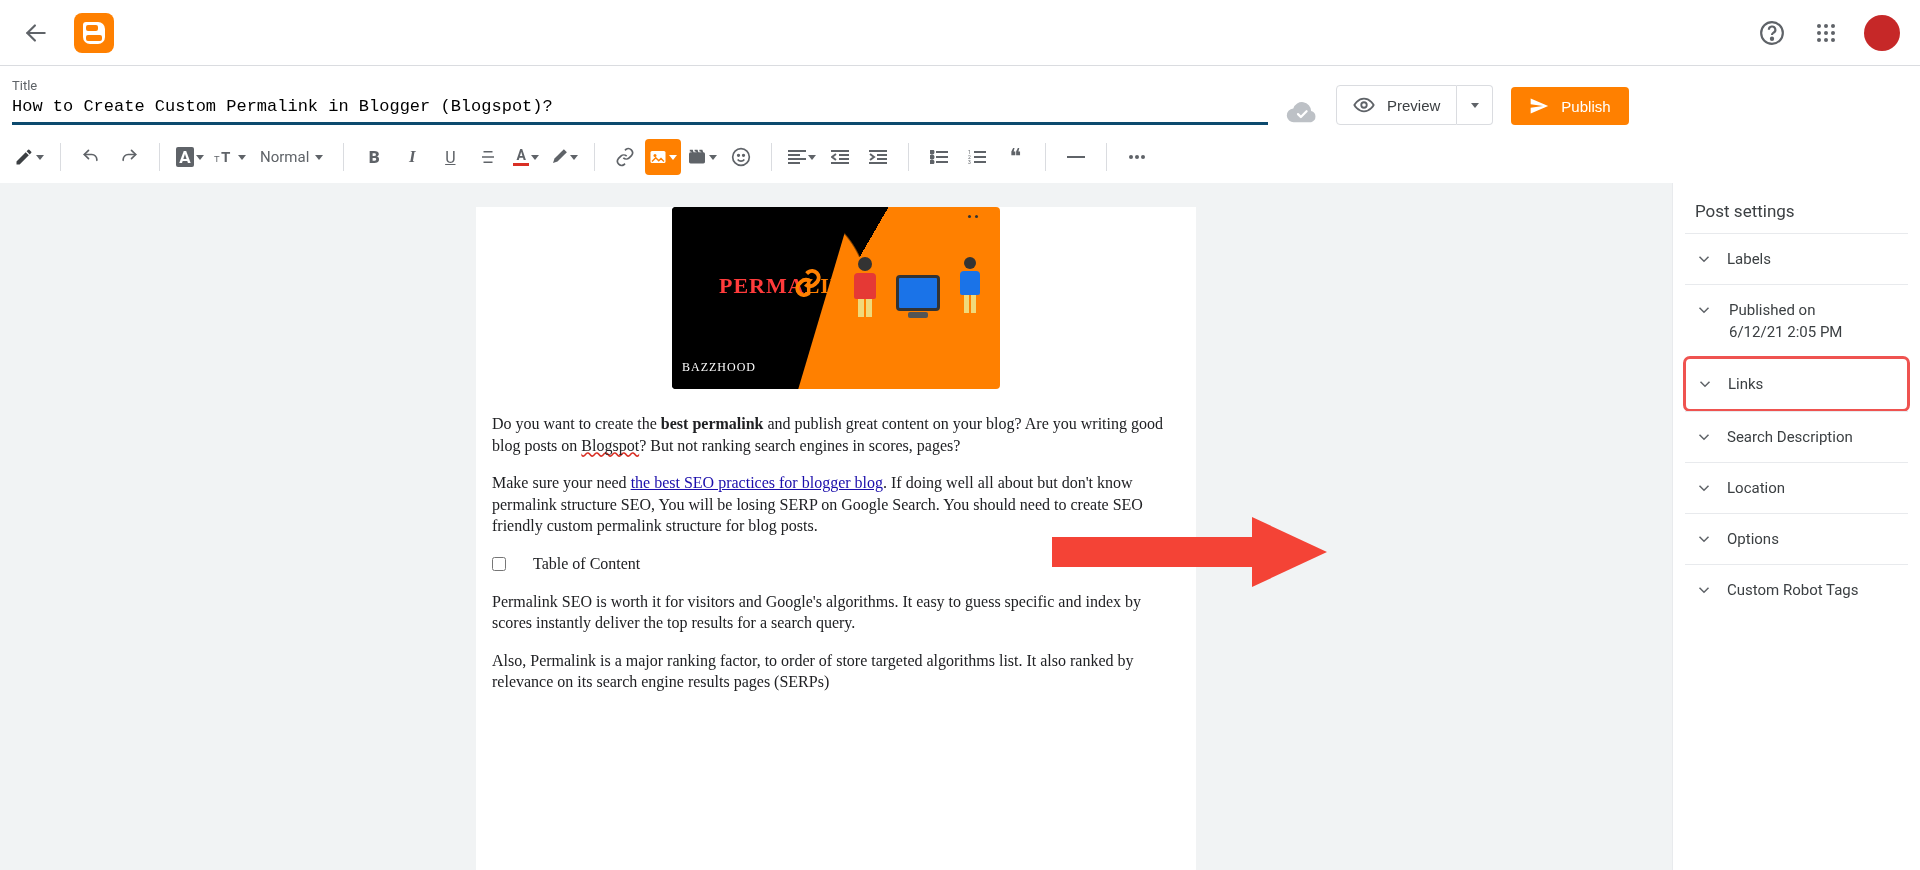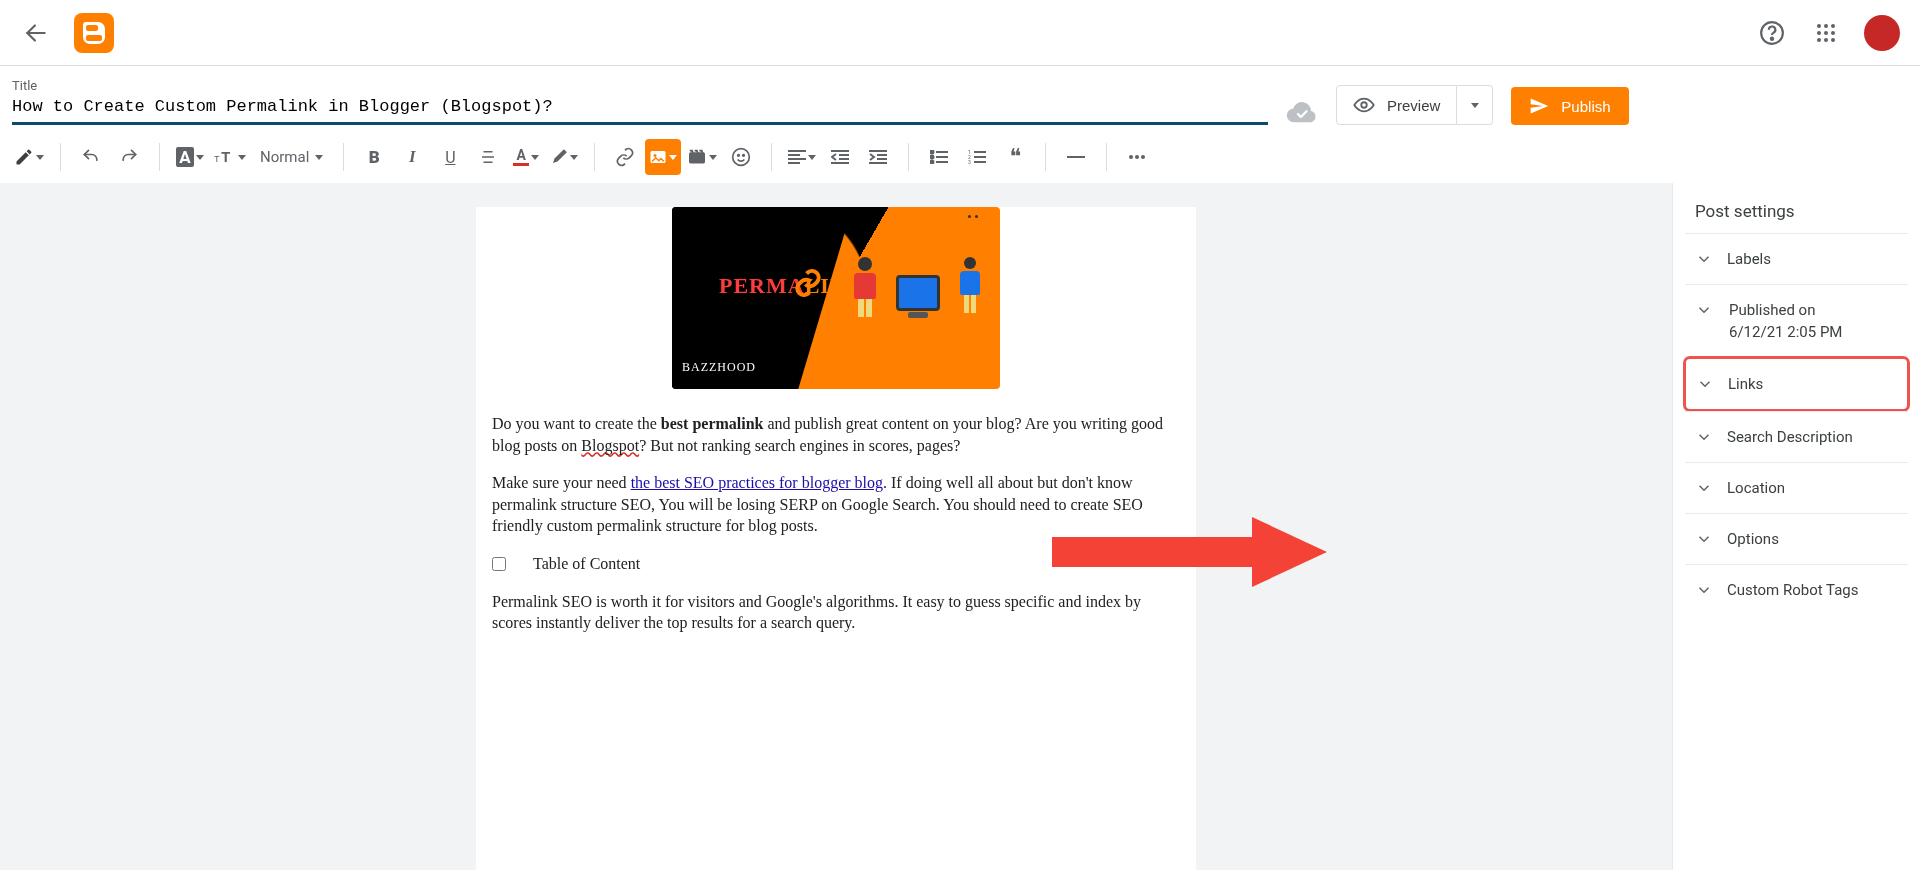--- a/index.html
+++ b/index.html
@@ -372,20 +372,21 @@
           <span>Do you want to create the </span><b>best permalink</b><span> and publish great content on your blog? Are you writing good blog posts on </span><span class="wavy">Blogspot</span><span>? But not ranking search engines in scores, pages?</span>
         </p>
         <p>
           <span>Make sure your need </span><a href="#">the best SEO practices for blogger blog</a><span>. If doing well all about but don't know permalink structure SEO, You will be losing SERP on Google Search. You should need to create SEO friendly custom permalink structure for blog posts.</span>
         </p>
         <p class="toc-line">
           <input type="checkbox" class="toc-checkbox" style="">
           <span>Table of Content</span>
         </p>
         <p>Permalink SEO is worth it for visitors and Google's algorithms. It easy to guess specific and index by scores instantly deliver the top results for a search query.</p>
+        <p>Also, Permalink is a major ranking factor, to order of store targeted algorithms list. It also ranked by relevance on its search engine results pages (SERPs)</p>
       </div>
     </div>
 
     <div class="red-arrow">
       <svg width="280" height="70" viewBox="0 0 280 70">
         <rect x="0" y="20" width="200" height="30" fill="#f44336"></rect>
         <polygon points="200,0 200,70 275,35" fill="#f44336"></polygon>
       </svg>
     </div>
 

